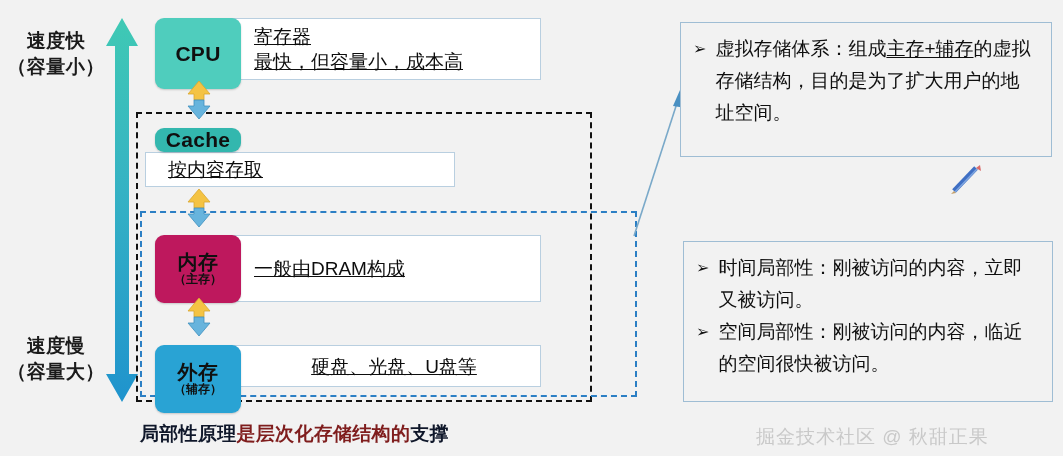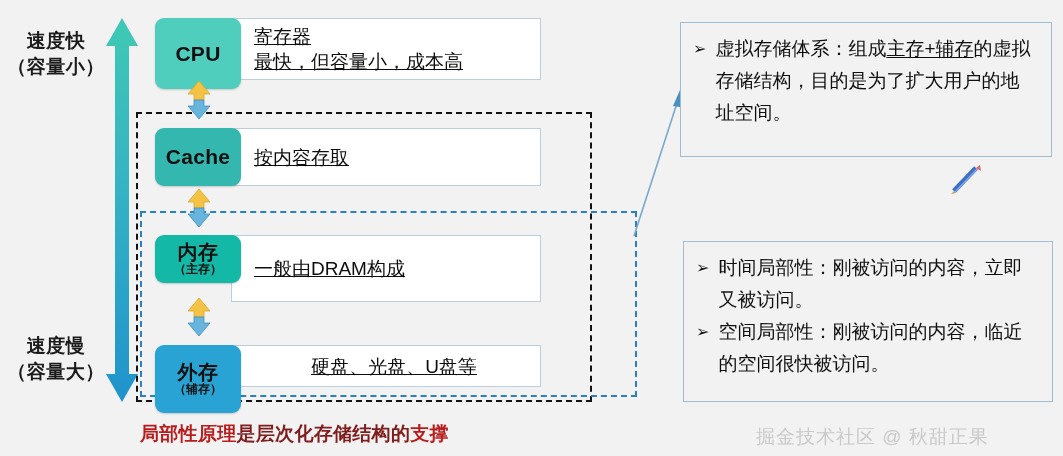--- a/index.html
+++ b/index.html
@@ -96,27 +96,27 @@
     justify-content: center;
     color: #0d0d0d;
     font-size: 19px;
     line-height: 25px;
     box-sizing: border-box;
     text-decoration: underline;
   }
   .row-desc div { white-space: nowrap; }
 
   #row-cpu    { left: 155px; top: 18px;  height: 62px; }
-  #row-cache  { left: 155px; top: 128px; }
+  #row-cache  { left: 155px; top: 128px; flex-direction: column; }
   #row-main   { left: 155px; top: 235px; height: 60px; }
   #row-aux    { left: 155px; top: 345px; height: 58px; }
 
   #row-cpu   .row-tag { background: #4fcdbd; height: 71px; }
   #row-cache .row-tag { background: #33b7ae; height: 58px; }
-  #row-main  .row-tag { background: #14b8a6; height: 48px; }
+  #row-main  .row-tag { background: #be185d; height: 68px; }
   #row-aux   .row-tag { background: #29a3d4; height: 68px; }
 
   #row-cpu   .row-desc { width: 310px; height: 62px; }
   #row-cache .row-desc { width: 310px; height: 58px; }
   #row-main  .row-desc { width: 310px; height: 67px; }
   #row-aux   .row-desc { width: 310px; height: 42px; align-items: center; }
 
   
   .connector {
     position: absolute;
@@ -132,21 +132,21 @@
   
   #caption {
     position: absolute;
     left: 140px;
     top: 421px;
     font-size: 19px;
     font-weight: bold;
     white-space: nowrap;
     letter-spacing: 0.3px;
   }
-  #caption .hl { color: #b91c1c; }
+  #caption .hl { color: #0f172a; }
   #caption .plain { color: #7f1d1d; }
 
   
   .note {
     position: absolute;
     background: #f2f2f2;
     border: 1.5px solid #9fbdd4;
     box-sizing: border-box;
     padding: 10px 14px 10px 12px;
   }

